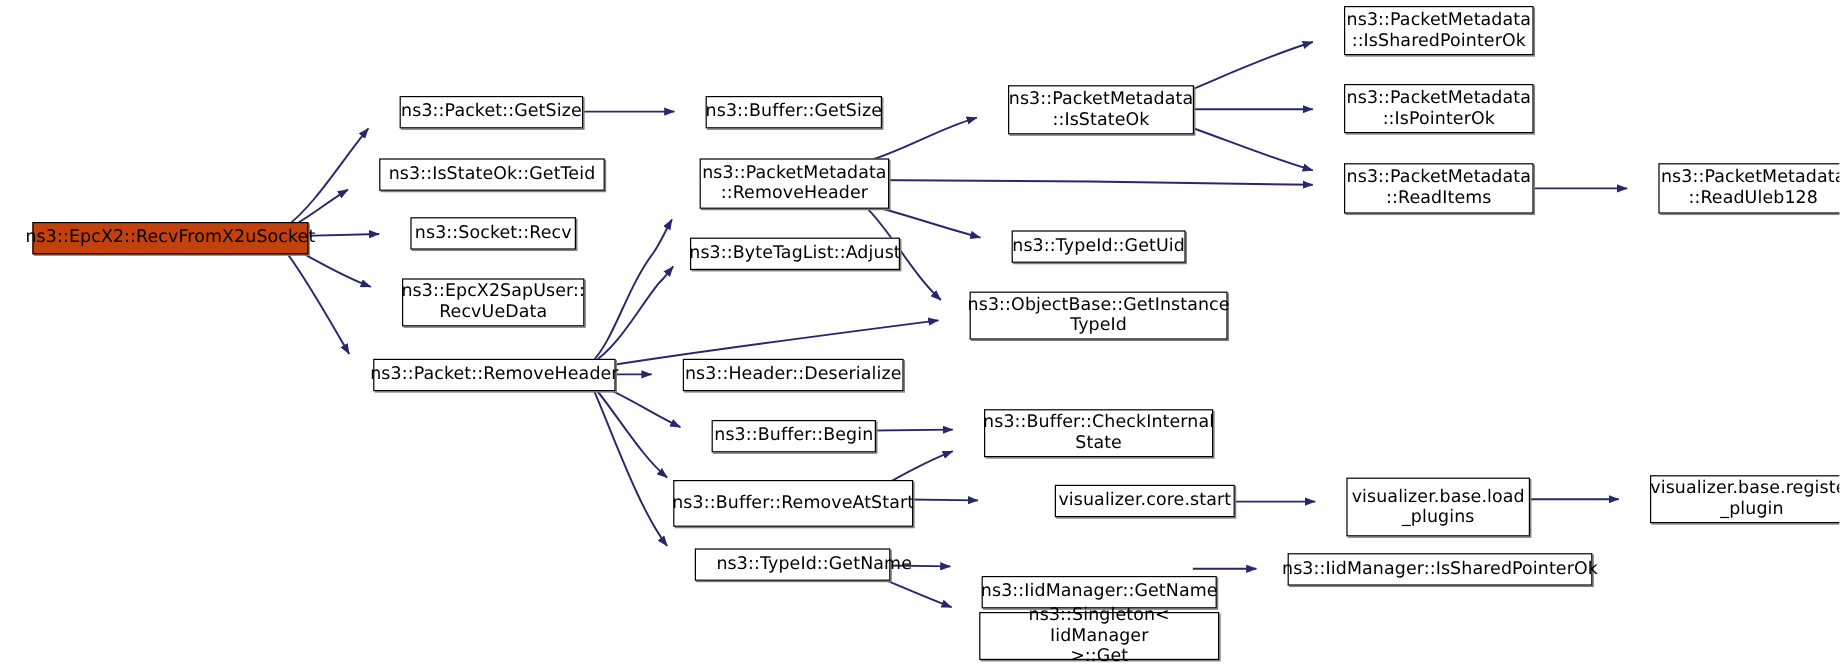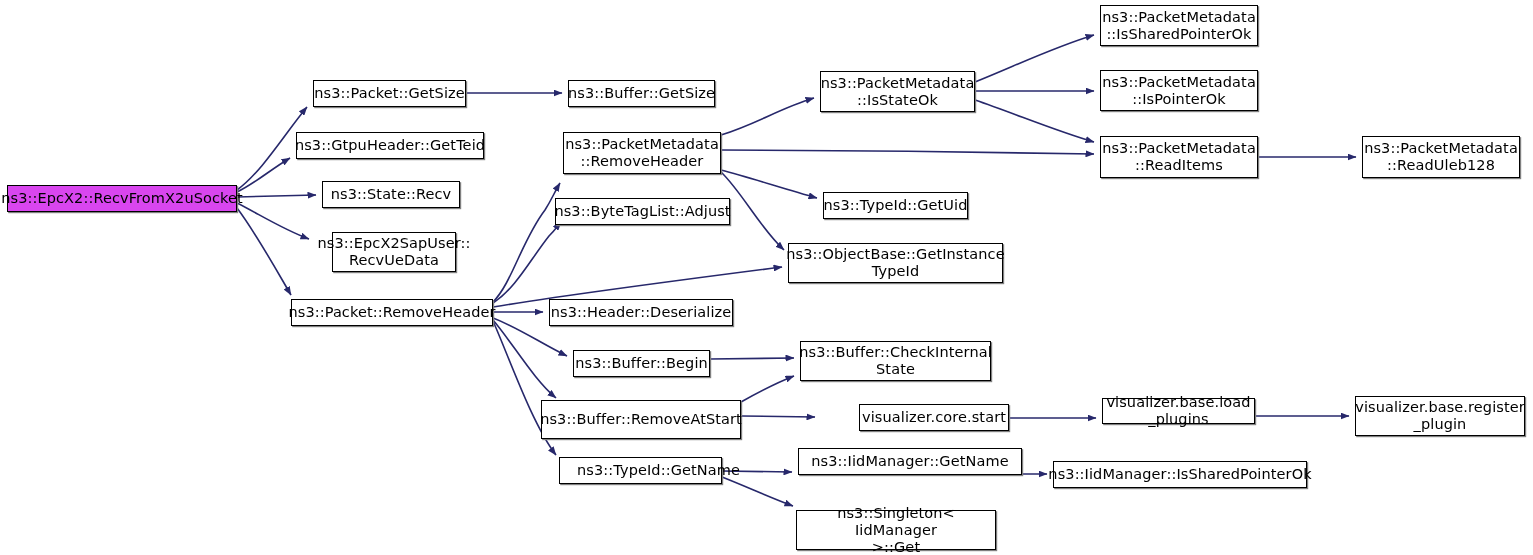--- a/index.html
+++ b/index.html
@@ -31,23 +31,24 @@
     color: #000000;
     display: flex;
     align-items: center;
     justify-content: center;
     text-align: center;
     font-size: 14.5px;
     line-height: 17px;
     letter-spacing: 0.1px;
     white-space: pre-line;
     box-shadow: 1.2px 1.2px 0 0 #808080;
+    margin-left: 20px;
   }
   .node.root {
-    background: #d946ef;
+    background: #c2410c;
     font-weight: normal;
   }
   .node .label {
     display: block;
     padding: 0 4px;
   }
 </style>
 </head>
 <body>
 
@@ -86,51 +87,51 @@
         <path d="M971,418 L1096,418" fill="none" stroke="#27286b" stroke-width="1.6" marker-end="url(#arrowhead)"></path>
         <path d="M722,471 L792,472" fill="none" stroke="#27286b" stroke-width="1.6" marker-end="url(#arrowhead)"></path>
         <path d="M722,477 C745,486 769,497 793,506" fill="none" stroke="#27286b" stroke-width="1.6" marker-end="url(#arrowhead)"></path>
         <path d="M994,474 L1047,474" fill="none" stroke="#27286b" stroke-width="1.6" marker-end="url(#arrowhead)"></path>
         <path d="M1255,416 L1349,416" fill="none" stroke="#27286b" stroke-width="1.6" marker-end="url(#arrowhead)"></path>
       </g>
   </svg>
   <div id="node-layer">
       <div class="node root" style="left: 7px; top: 185px; width: 230px; height: 27px;"><span class="label">ns3::EpcX2::RecvFromX2uSocket</span></div>
       <div class="node" style="left: 313px; top: 80px; width: 153px; height: 27px;"><span class="label">ns3::Packet::GetSize</span></div>
-      <div class="node" style="left: 296px; top: 132px; width: 188px; height: 27px;"><span class="label">ns3::GtpuHeader::GetTeid</span></div>
-      <div class="node" style="left: 322px; top: 181px; width: 138px; height: 27px;"><span class="label">ns3::State::Recv</span></div>
-      <div class="node" style="left: 332px; top: 232px; width: 124px; height: 40px;"><span class="label">ns3::EpcX2SapUser::
+      <div class="node" style="left: 296px; top: 132px; width: 188px; height: 27px;"><span class="label">ns3::IsStateOk::GetTeid</span></div>
+      <div class="node" style="left: 322px; top: 181px; width: 138px; height: 27px;"><span class="label">ns3::Socket::Recv</span></div>
+      <div class="node" style="left: 315px; top: 232px; width: 152px; height: 40px;"><span class="label">ns3::EpcX2SapUser::
 RecvUeData</span></div>
       <div class="node" style="left: 291px; top: 299px; width: 202px; height: 27px;"><span class="label">ns3::Packet::RemoveHeader</span></div>
       <div class="node" style="left: 568px; top: 80px; width: 147px; height: 27px;"><span class="label">ns3::Buffer::GetSize</span></div>
       <div class="node" style="left: 563px; top: 132px; width: 158px; height: 42px;"><span class="label">ns3::PacketMetadata
 ::RemoveHeader</span></div>
       <div class="node" style="left: 555px; top: 198px; width: 175px; height: 27px;"><span class="label">ns3::ByteTagList::Adjust</span></div>
       <div class="node" style="left: 549px; top: 299px; width: 184px; height: 27px;"><span class="label">ns3::Header::Deserialize</span></div>
       <div class="node" style="left: 573px; top: 350px; width: 137px; height: 27px;"><span class="label">ns3::Buffer::Begin</span></div>
       <div class="node" style="left: 541px; top: 400px; width: 200px; height: 39px;"><span class="label">ns3::Buffer::RemoveAtStart</span></div>
       <div class="node" style="left: 559px; top: 457px; width: 163px; height: 27px; padding-left: 36px;"><span class="label">ns3::TypeId::GetName</span></div>
       <div class="node" style="left: 820px; top: 71px; width: 155px; height: 41px;"><span class="label">ns3::PacketMetadata
 ::IsStateOk</span></div>
       <div class="node" style="left: 823px; top: 192px; width: 145px; height: 27px;"><span class="label">ns3::TypeId::GetUid</span></div>
       <div class="node" style="left: 788px; top: 243px; width: 215px; height: 40px;"><span class="label">ns3::ObjectBase::GetInstance
 TypeId</span></div>
       <div class="node" style="left: 800px; top: 341px; width: 191px; height: 40px;"><span class="label">ns3::Buffer::CheckInternal
 State</span></div>
       <div class="node" style="left: 859px; top: 404px; width: 150px; height: 27px;"><span class="label">visualizer.core.start</span></div>
-      <div class="node" style="left: 798px; top: 448px; width: 224px; height: 27px;"><span class="label">ns3::IidManager::GetName</span></div>
+      <div class="node" style="left: 798px; top: 480px; width: 196px; height: 27px;"><span class="label">ns3::IidManager::GetName</span></div>
       <div class="node" style="left: 796px; top: 510px; width: 200px; height: 40px;"><span class="label">ns3::Singleton&lt; IidManager
 &gt;::Get</span></div>
       <div class="node" style="left: 1100px; top: 5px; width: 158px; height: 41px;"><span class="label">ns3::PacketMetadata
 ::IsSharedPointerOk</span></div>
       <div class="node" style="left: 1100px; top: 70px; width: 158px; height: 41px;"><span class="label">ns3::PacketMetadata
 ::IsPointerOk</span></div>
       <div class="node" style="left: 1100px; top: 136px; width: 158px; height: 42px;"><span class="label">ns3::PacketMetadata
 ::ReadItems</span></div>
-      <div class="node" style="left: 1102px; top: 398px; width: 153px; height: 26px;"><span class="label">visualizer.base.load
+      <div class="node" style="left: 1102px; top: 398px; width: 153px; height: 49px;"><span class="label">visualizer.base.load
 _plugins</span></div>
       <div class="node" style="left: 1053px; top: 461px; width: 254px; height: 27px;"><span class="label">ns3::IidManager::IsSharedPointerOk</span></div>
       <div class="node" style="left: 1362px; top: 136px; width: 158px; height: 42px;"><span class="label">ns3::PacketMetadata
 ::ReadUleb128</span></div>
       <div class="node" style="left: 1355px; top: 396px; width: 170px; height: 40px;"><span class="label">visualizer.base.register
 _plugin</span></div>
     </div>
 </div>
 
 </body></html>

